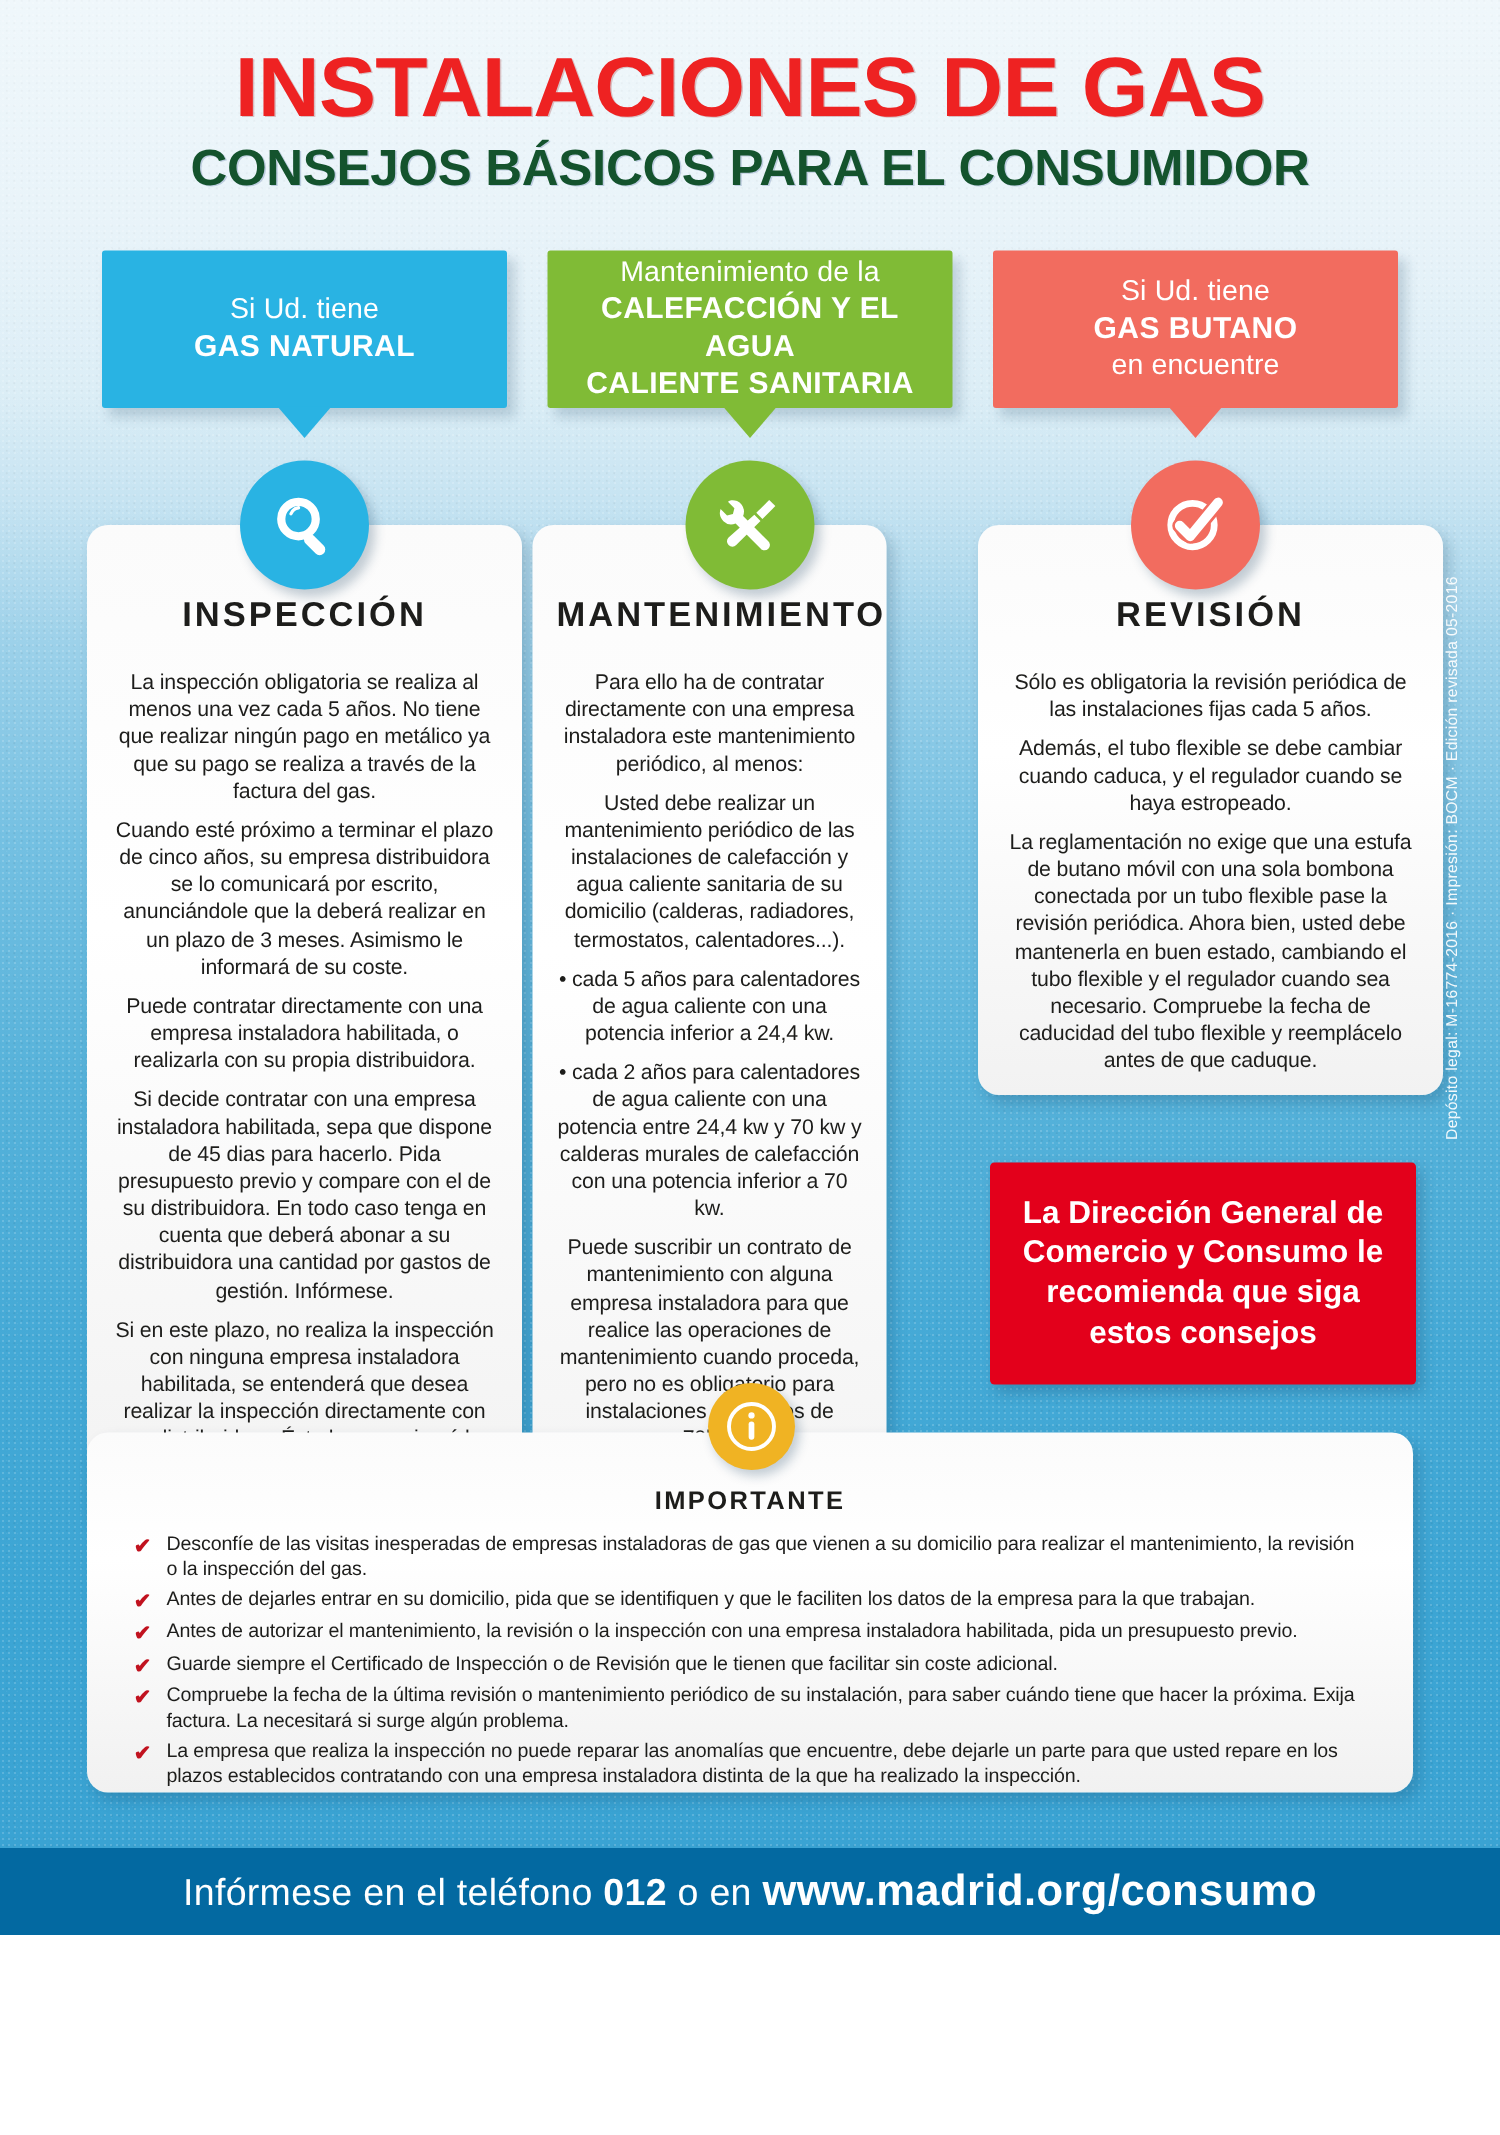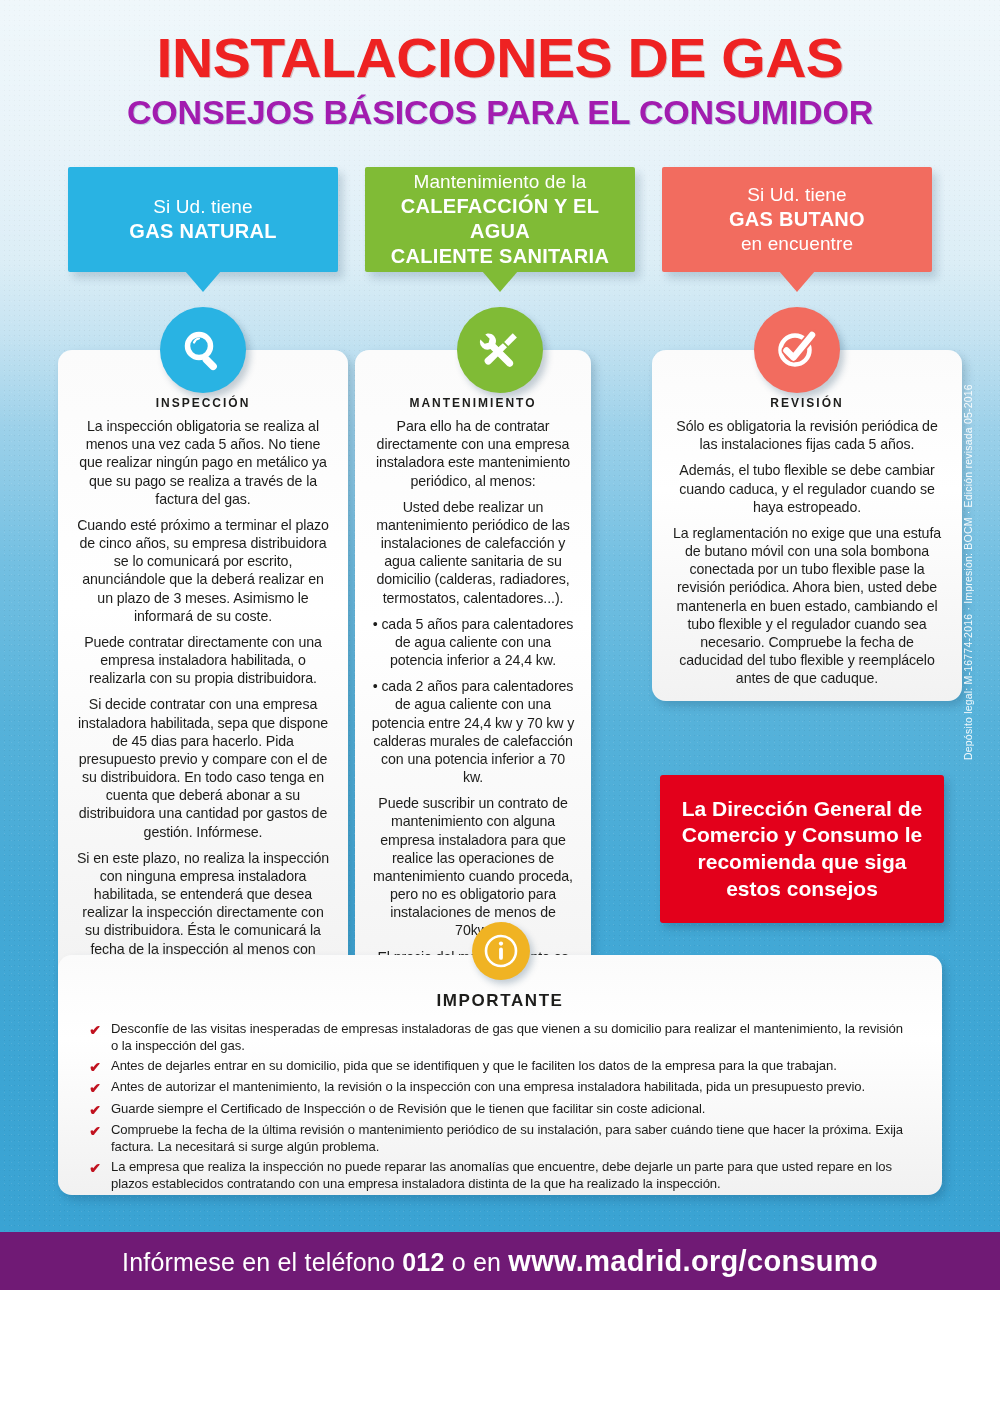--- a/index.html
+++ b/index.html
@@ -81,21 +81,21 @@
     color: #ee2222;
     line-height: 1.0;
     transform: scaleX(1.02);
     text-shadow: 1px 1px 0 rgba(150,30,30,.25);
   }
   .title-sub {
     font-family: "Liberation Sans Narrow", "Liberation Sans", sans-serif;
     font-size: 34px;
     font-weight: 700;
     letter-spacing: -0.2px;
-    color: #a21caf;
+    color: #14532d;
     line-height: 1.1;
     margin-top: 8px;
     text-shadow: 1px 1px 0 rgba(30,70,130,.22);
   }
 
   
   .banners {
     position: absolute;
     left: 0; top: 167px;
     width: 1000px;
@@ -165,23 +165,23 @@
     background: linear-gradient(to bottom, #fbfbfb 0%, #ffffff 40%, #f2f2f2 100%);
     border-radius: 14px;
     box-shadow: 4px 5px 9px rgba(20,60,90,.22);
     padding: 46px 16px 14px 16px;
     text-align: center;
     color: #1d1d1b;
   }
   .card-title {
     font-family: "Liberation Sans", sans-serif;
     font-weight: 700;
-    font-size: 12px;
+    font-size: 23px;
     letter-spacing: 2px;
-    margin-bottom: 7px;
+    margin-bottom: 23px;
     color: #1d1d1b;
   }
   .card p {
     font-family: "Liberation Sans Narrow", "Liberation Sans", sans-serif;
     font-size: 14.2px;
     line-height: 1.28;
     margin-bottom: 8px;
     letter-spacing: -0.1px;
   }
   .card p:last-child { margin-bottom: 0; }
@@ -282,21 +282,21 @@
     white-space: nowrap;
     opacity: .92;
   }
 
   
   #footer-bar {
     position: absolute;
     left: 0; top: 1232px;
     width: 1000px;
     height: 58px;
-    background: #701a75;
+    background: #0369a1;
     display: flex;
     align-items: center;
     justify-content: center;
   }
   #footer-text {
     font-family: "Liberation Sans Narrow", "Liberation Sans", sans-serif;
     color: #ffffff;
     font-size: 25px;
     letter-spacing: .2px;
   }

